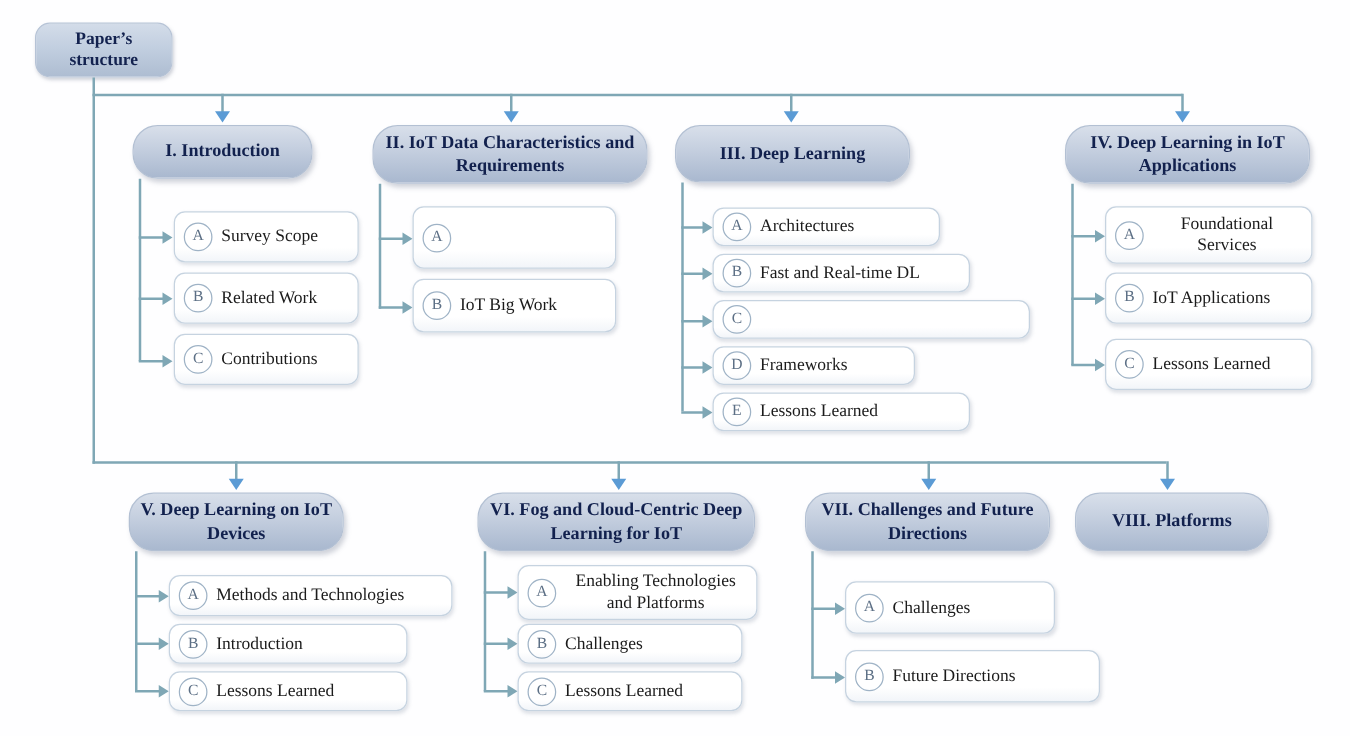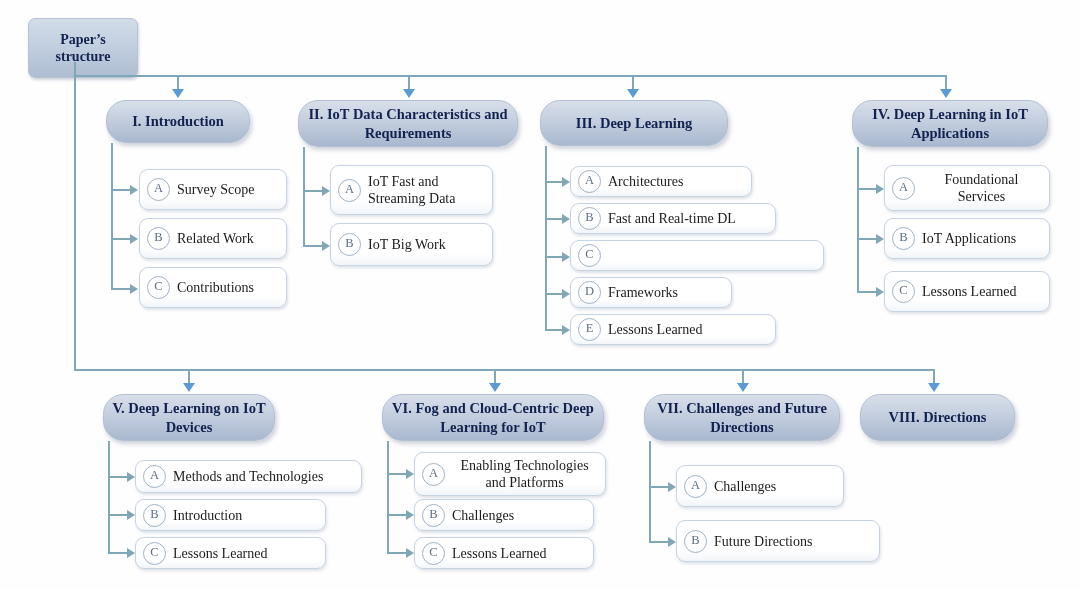--- a/index.html
+++ b/index.html
@@ -107,21 +107,21 @@
     line-height: 17px;
     text-align: left;
   }
   .child.centered .child-label { flex: 1; text-align: center; }
 </style>
 </head>
 <body>
 
 <div id="canvas">
 
-  <div class="root-node" style="left:28px; top:18px; width:110px; height:60px;">
+  <div class="root-node" style="left:28px; top:18px; width:110px; height:44px;border-radius:12px;">
     <span>Paper’s structure</span>
   </div>
 
   <div class="ln v" style="left:74px; top:62px; height:309px;"></div>
   <div class="ln h" style="left:74px; top:75px; width:872px;"></div>
   <div class="ln h" style="left:74px; top:369px; width:859px;"></div>
 
   <div class="ln v" style="left:177px; top:75px; height:16px;"></div>
   <div class="arrow-down" style="left:172px; top:89px;"></div>
 
@@ -174,21 +174,20 @@
 
   <div class="sec-head" style="left:298px; top:100px; width:220px; height:47px;">
     <span>II. IoT Data Characteristics and Requirements</span>
   </div>
   <div class="ln v" style="left:303px; top:147px; height:100px;"></div>
 
   <div class="ln h" style="left:303px; top:190px; width:20px;"></div>
   <div class="arrow-right" style="left:322px; top:186px;"></div>
   <div class="child" style="left:330px; top:165px; width:163px; height:50px;">
     <span class="badge">A</span>
-    <span class="child-label">IoT Fast and Streaming Data</span>
   </div>
 
   <div class="ln h" style="left:303px; top:245px; width:20px;"></div>
   <div class="arrow-right" style="left:322px; top:241px;"></div>
   <div class="child" style="left:330px; top:223px; width:163px; height:43px;">
     <span class="badge">B</span>
     <span class="child-label">IoT Big Work</span>
   </div>
 
   <div class="sec-head" style="left:540px; top:100px; width:188px; height:46px;">
@@ -321,16 +320,16 @@
   </div>
 
   <div class="ln h" style="left:649px; top:541px; width:20px;"></div>
   <div class="arrow-right" style="left:668px; top:537px;"></div>
   <div class="child" style="left:676px; top:520px; width:204px; height:42px;">
     <span class="badge">B</span>
     <span class="child-label">Future Directions</span>
   </div>
 
   <div class="sec-head" style="left:860px; top:394px; width:155px; height:47px;">
-    <span>VIII. Directions</span>
+    <span>VIII. Platforms</span>
   </div>
 
 </div>
 
 </body></html>

